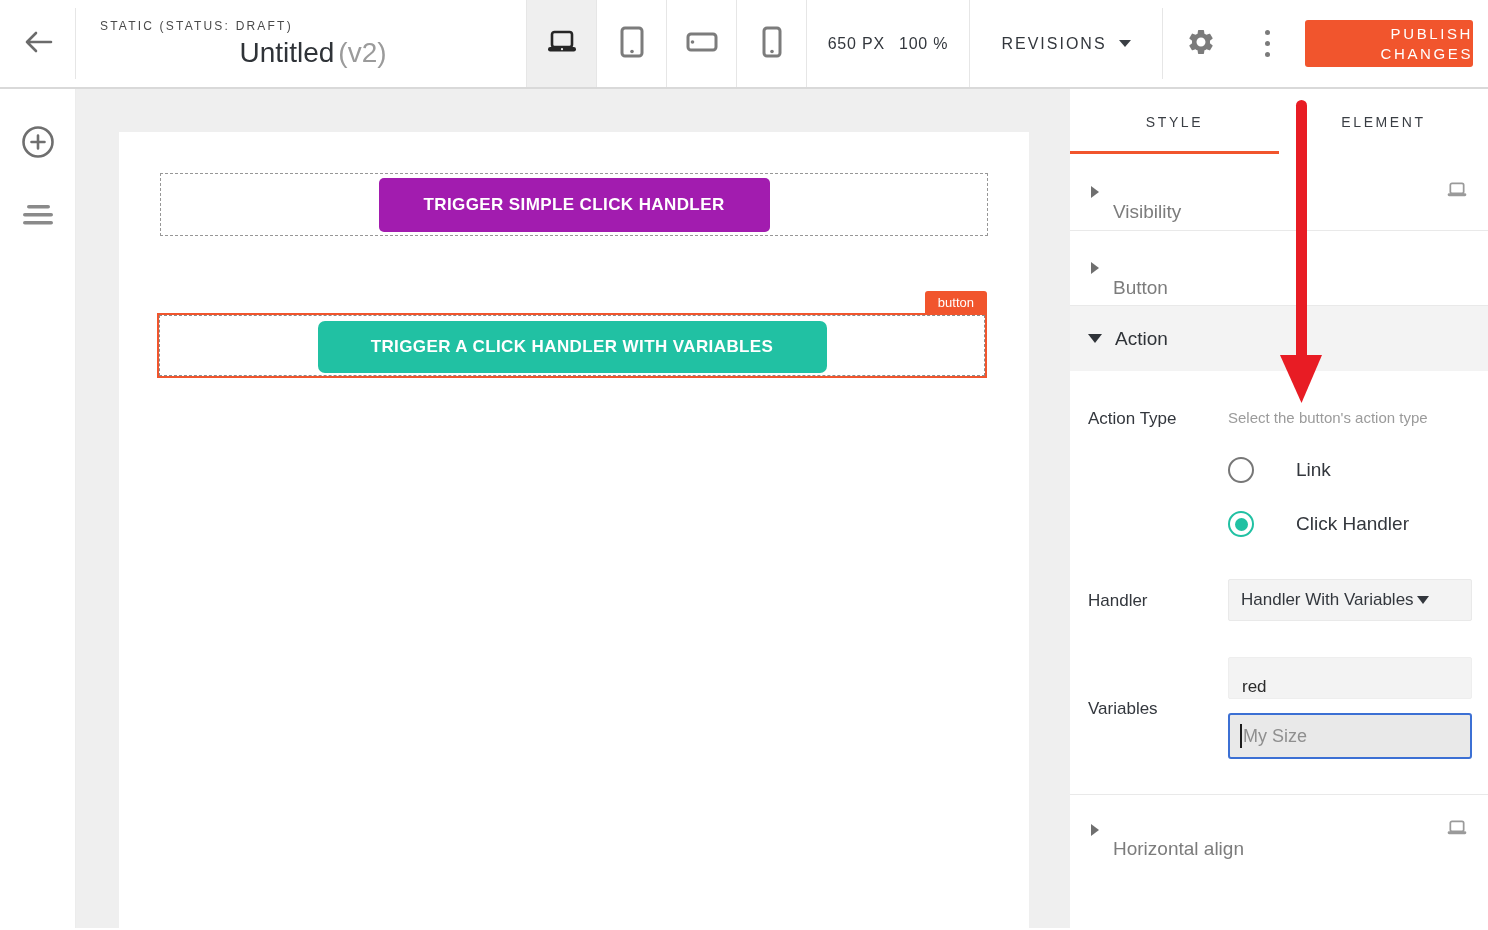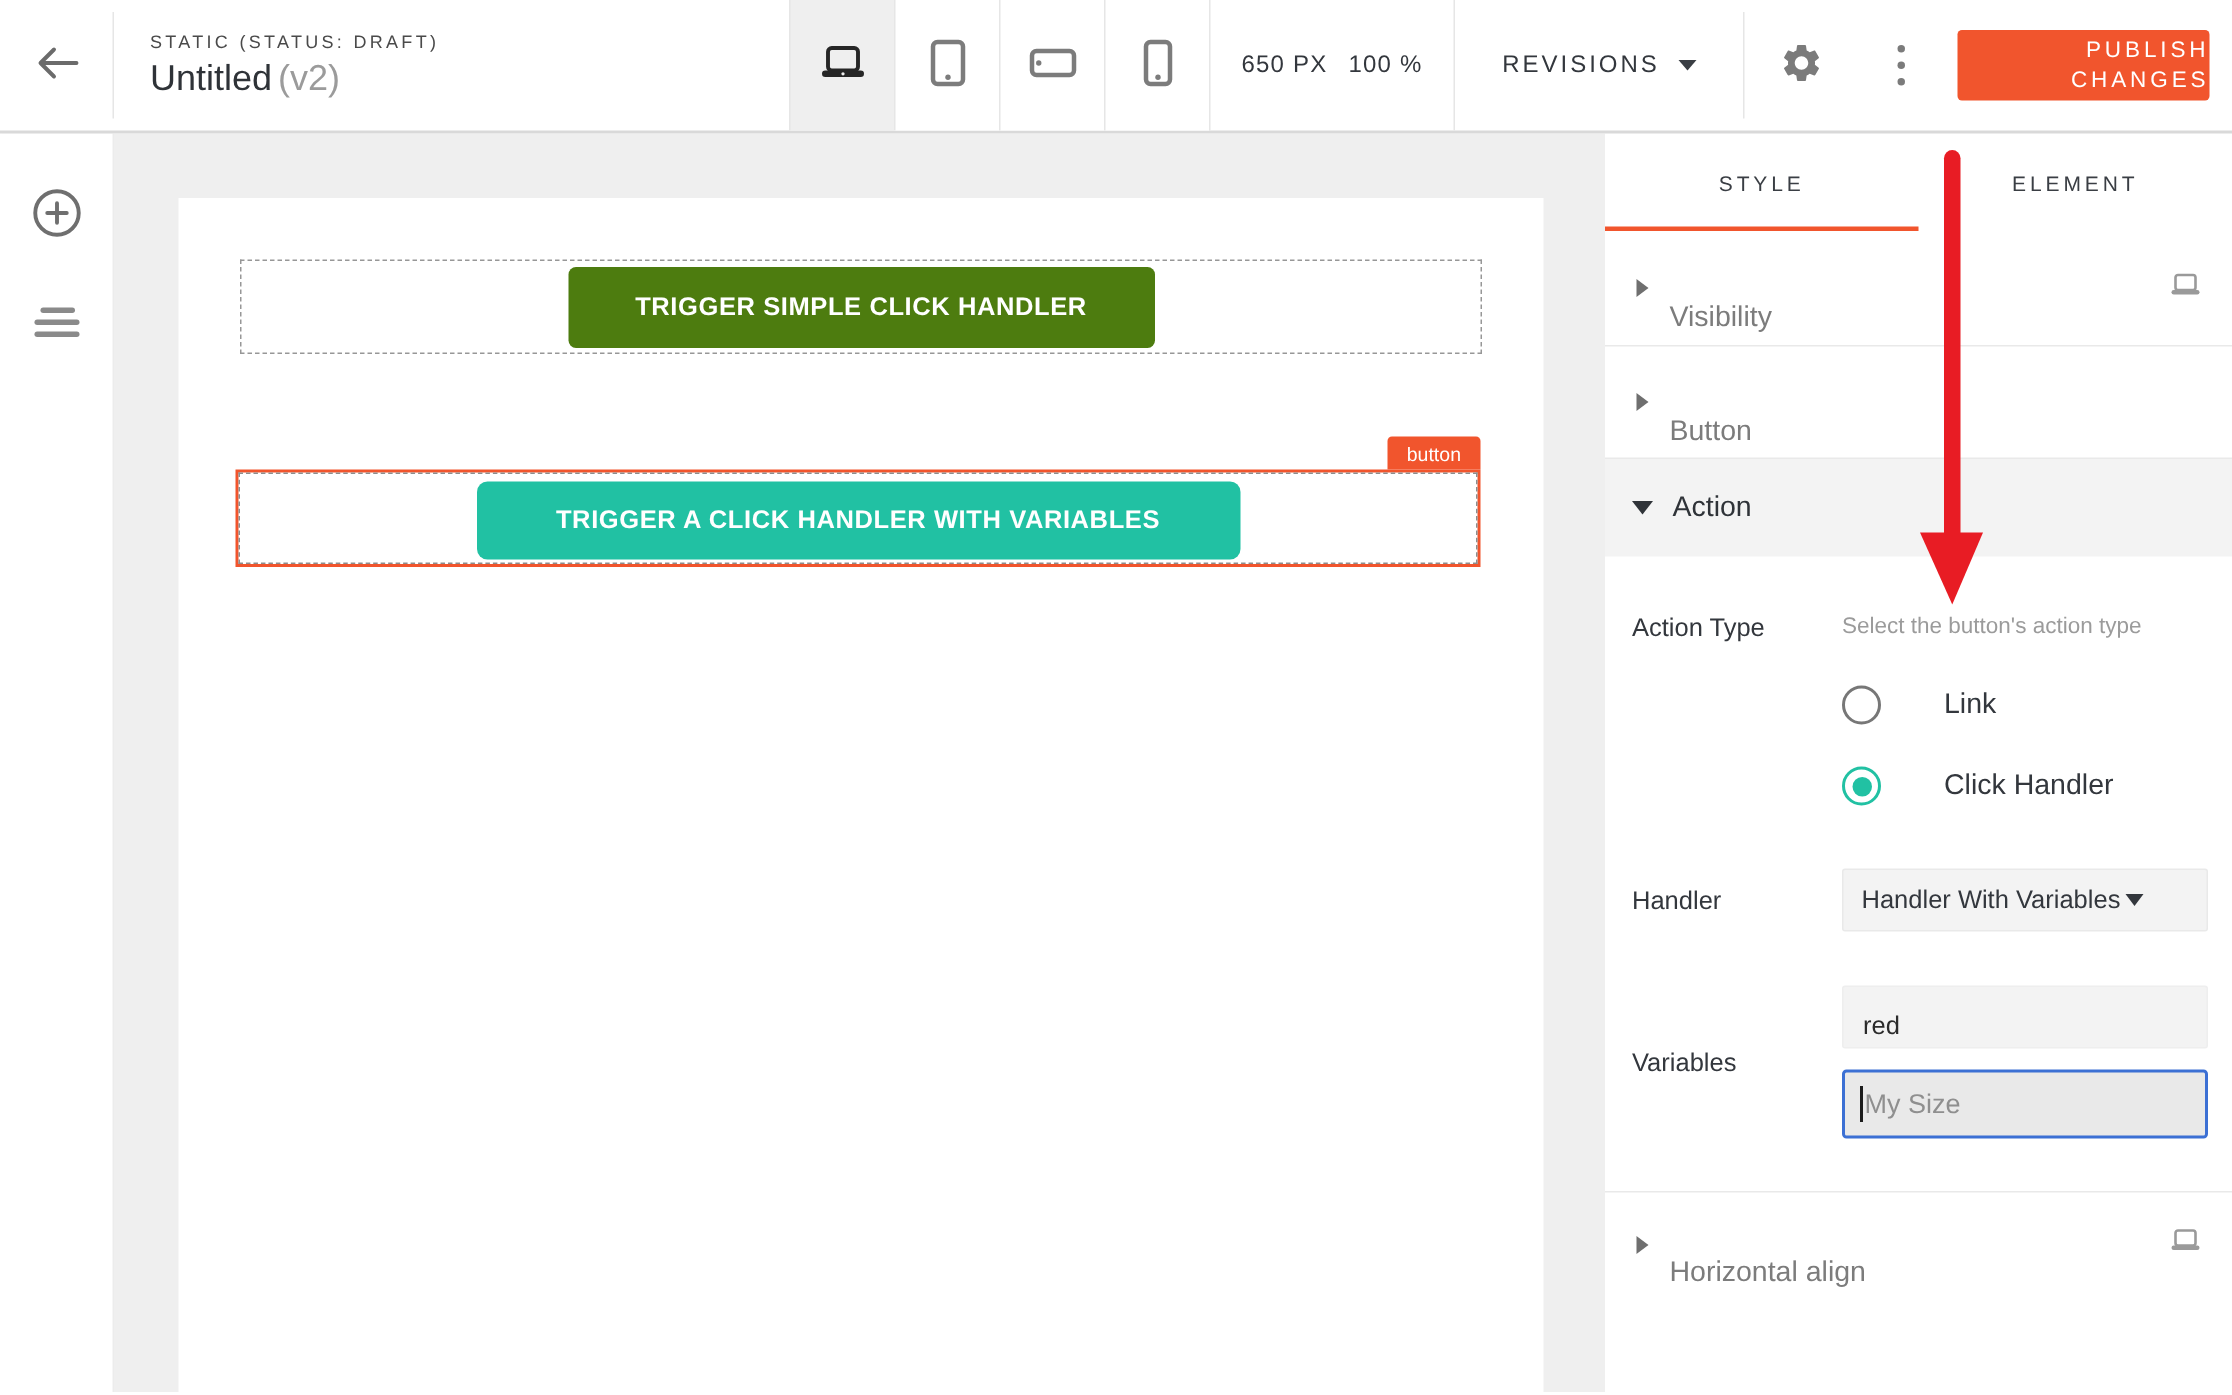--- a/index.html
+++ b/index.html
@@ -7,21 +7,21 @@
     font-family:"Liberation Sans", sans-serif; color:#33373d; }
 
   
   .topbar { height:89px; display:flex; align-items:stretch; background:#fff;
     border-bottom:2px solid #d9d9d9; position:relative; z-index:10; }
   .tb-back { width:75px; display:flex; align-items:center; justify-content:center;
     background:none; border:none; cursor:pointer; }
   .tb-vdiv { width:1px; background:#e6e6e6; margin:8px 0; }
   .tb-title { flex:1; padding-left:24px; display:flex; flex-direction:column; justify-content:center; }
   .tb-status { font-size:12px; letter-spacing:2.2px; color:#4a4a4a; margin-bottom:4px; }
-  .tb-doc { font-size:24px; color:#2f3338; }
+  .tb-doc { font-size:28px; color:#2f3338;text-align:center; }
   .tb-doc .ver { color:#9b9b9b; margin-left:4px; }
   .dev-cell { width:70px; display:flex; align-items:center; justify-content:center;
     border-left:1px solid #e6e6e6; background:#fff; border-top:none; border-right:none; border-bottom:none; cursor:pointer; }
   .dev-cell.active { background:#efefef; }
   .zoom-cell { width:164px; display:flex; align-items:center; justify-content:center; gap:14px;
     border-left:1px solid #e6e6e6; border-right:1px solid #e6e6e6; font-size:16px; color:#33373d; letter-spacing:0.8px; }
   .rev-cell { width:192px; display:flex; align-items:center; justify-content:center; gap:12px;
     font-size:16px; letter-spacing:2px; color:#33373d; background:none; border:none; cursor:pointer; }
   .caret-down { width:0; height:0; border-left:6px solid transparent; border-right:6px solid transparent;
     border-top:7px solid #3a3e44; }
@@ -87,21 +87,21 @@
   .radio.sel i { width:13px; height:13px; border-radius:50%; background:#21c1a3; }
   .radio-lbl { margin-left:22px; font-size:19px; color:#33373d; }
   .row-handler { margin-top:42px; align-items:center; }
   .dropdown { height:42px; background:#f3f3f3; border:1px solid #e9e9e9; border-radius:2px;
     display:flex; align-items:center; padding:15px 12px; cursor:pointer; width:100%;
     font-family:"Liberation Sans",sans-serif; font-size:17px; color:#33373d; }
   .dropdown .dd-caret { margin-left:3px; width:0; height:0; border-left:6px solid transparent;
     border-right:6px solid transparent; border-top:8px solid #33373d; }
   .row-vars { margin-top:36px; align-items:center; }
   .field { height:42px; background:#f3f3f3; border:1px solid #eee; border-radius:2px;
-    display:flex; align-items:flex-start; padding:16px 13px; font-size:17px; color:#2b2b2b; cursor:text; }
+    display:flex; align-items:flex-end; padding:1px 13px; font-size:17px; color:#2b2b2b; cursor:text; }
   .field-focus { margin-top:14px; height:46px; background:#e9e9e9; border:2px solid #3c70d4;
     border-radius:3px; display:flex; align-items:center; padding:0 10px; cursor:text; }
   .caret-bar { width:2px; height:24px; background:#1c1c1c; margin-right:1px; }
   .placeholder { font-size:18px; color:#8f8f8f; }
 
   .red-arrow { position:absolute; top:0; left:0; pointer-events:none; z-index:20; }
 </style>
 </head>
 <body>
 
@@ -203,21 +203,21 @@
             <rect x="1" y="17" width="30" height="3.6" rx="1.8" fill="#8a8a8a"></rect>
           </svg>
       </span>
     </button>
   </aside>
 
   <div class="workspace">
     <div class="page">
 
       <div class="el-dashed">
-        <button class="cv-btn cv-btn1" style="background:#4d7c0f">TRIGGER SIMPLE CLICK HANDLER</button>
+        <button class="cv-btn cv-btn1" style="background:#a21caf">TRIGGER SIMPLE CLICK HANDLER</button>
       </div>
 
       <div class="selection" style="border:2px solid #f1552d">
         <div class="sel-tag" style="background:#f1552d">button</div>
         <div class="sel-inner">
           <button class="cv-btn cv-btn2" style="background:#21c1a3">TRIGGER A CLICK HANDLER WITH VARIABLES</button>
         </div>
       </div>
 
     </div>

